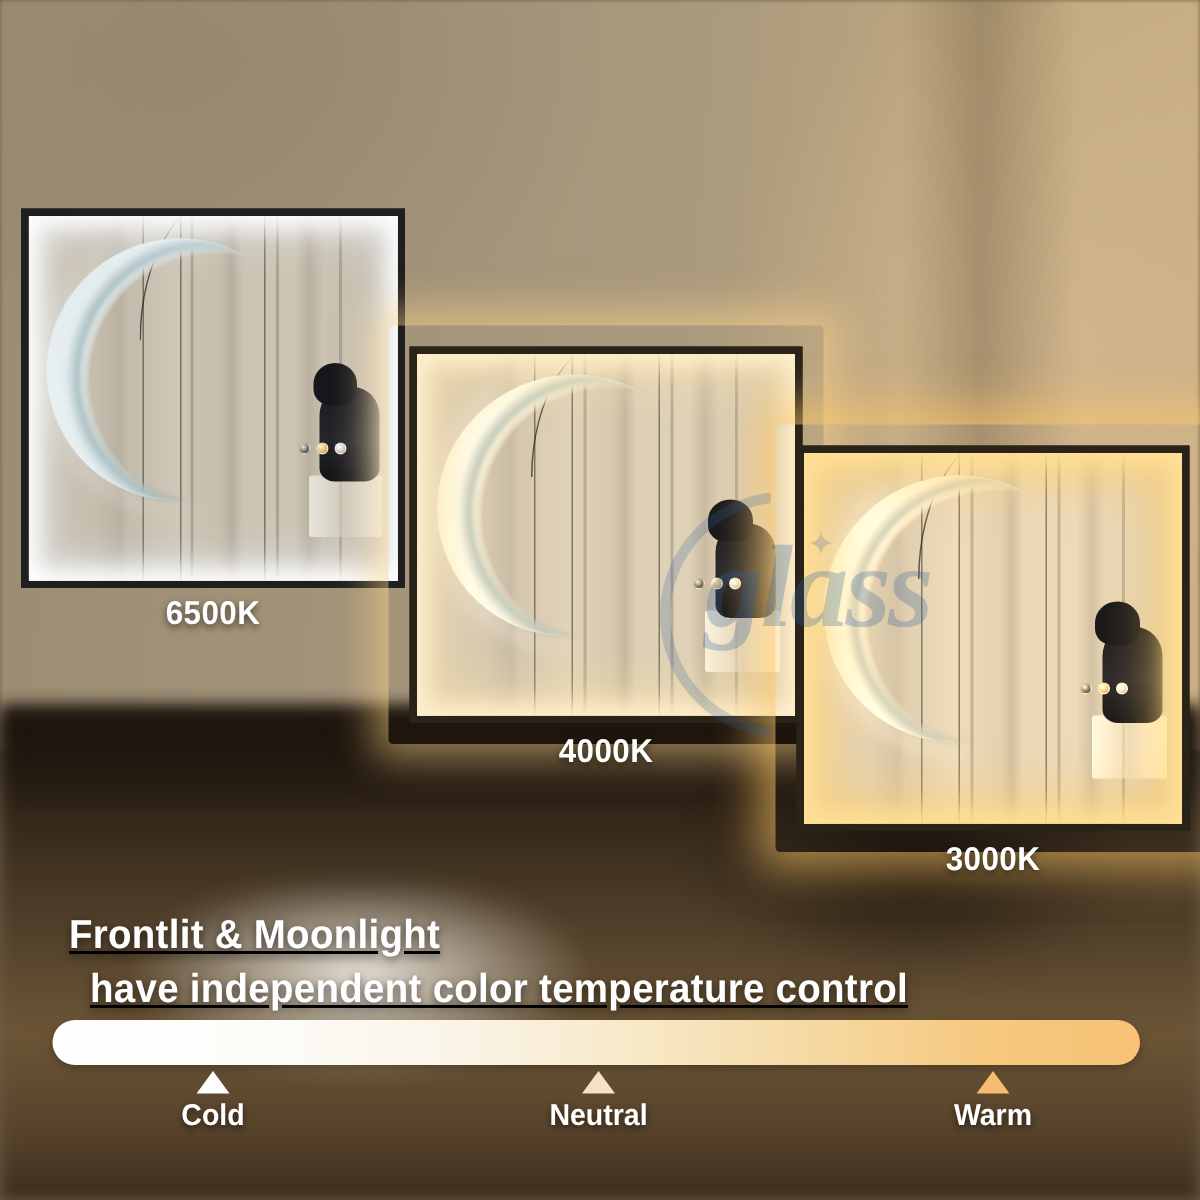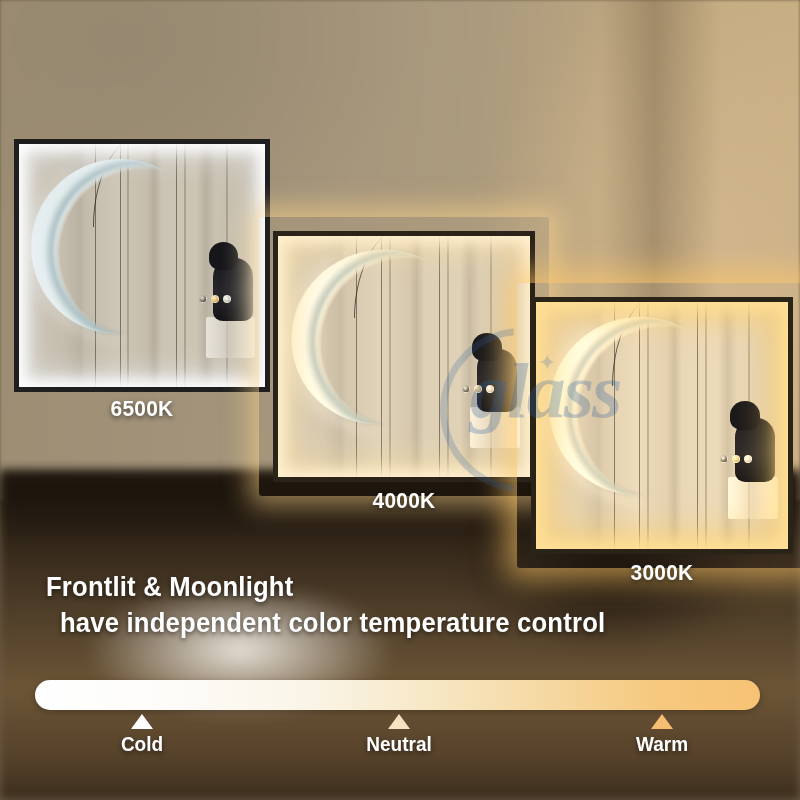--- a/index.html
+++ b/index.html
@@ -181,21 +181,21 @@
   }
   .wm-arc{
     position:absolute;left:10px;top:10px;width:150px;height:150px;
     border:7px solid rgba(47,95,158,.5);
     border-radius:50%;
     clip-path:inset(0 55% 0 0);
   }
   .wm-spark{position:absolute;left:108px;top:32px;color:rgba(60,110,170,.55);font-size:22px;}
 
   
-  .headline{position:absolute;left:46px;top:572px;width:710px;}
+  .headline{position:absolute;left:46px;top:608px;width:710px;text-decoration:underline;}
   .headline .l1{
     color:#fff;font-size:27px;font-weight:bold;letter-spacing:.2px;
     text-shadow:0 2px 6px rgba(0,0,0,.55);transform:scaleX(.95);
     transform-origin:left center;display:block;
   }
   .headline .l2{
     color:#fff;font-size:27px;font-weight:bold;letter-spacing:.2px;
     text-shadow:0 2px 6px rgba(0,0,0,.55);transform:scaleX(.95);
     transform-origin:left center;display:block;margin-left:14px;margin-top:5px;
   }

